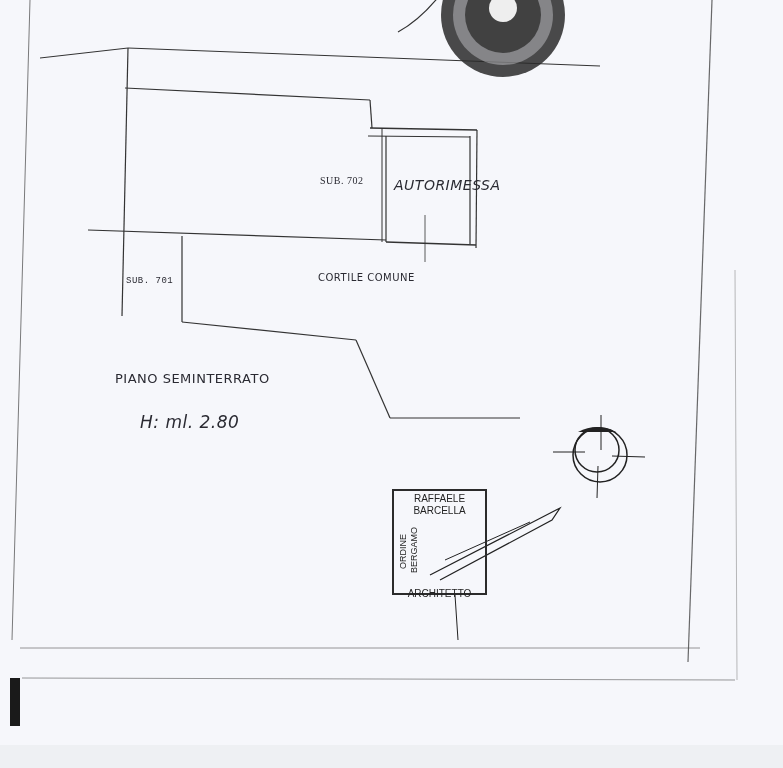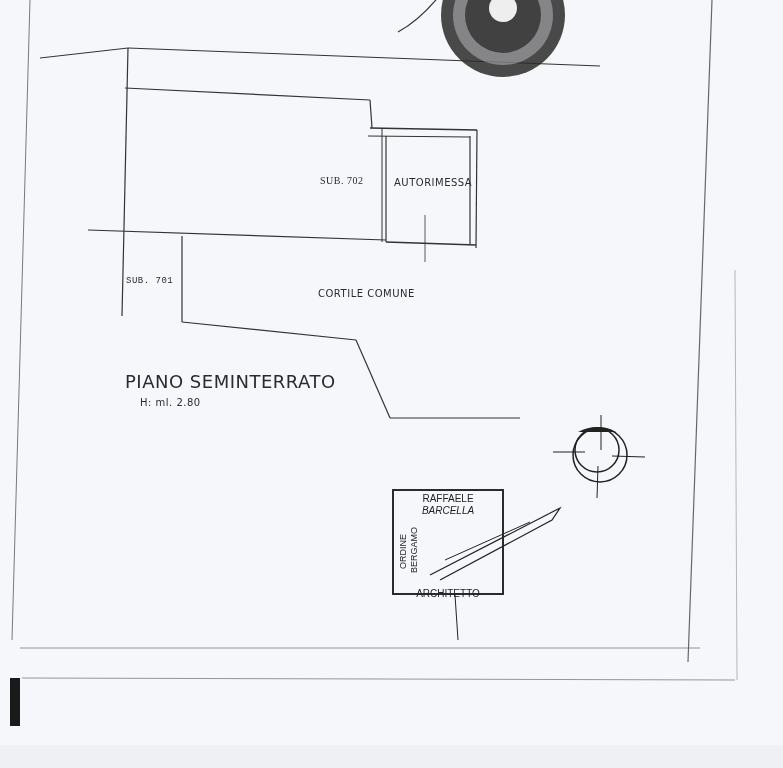--- a/index.html
+++ b/index.html
@@ -1,21 +1,21 @@
 <!DOCTYPE html>
 <html><head>
 <meta charset="utf-8">
 <style>
   html,body{margin:0;padding:0;}
   body{width:783px;height:768px;background:#f0f2f5;position:relative;overflow:hidden;font-family:"Liberation Sans",sans-serif;}
   .sheet{position:absolute;left:0;top:0;width:783px;height:745px;background:#f6f7fb;}
   .bottom-strip{position:absolute;left:0;top:745px;width:783px;height:23px;background:#eef0f3;}
   svg{position:absolute;left:0;top:0;}
   .hand{position:absolute;color:#2a2a32;font-family:"DejaVu Sans",sans-serif;letter-spacing:0.5px;white-space:nowrap;}
-  .stamp-box{position:absolute;left:392px;top:489px;width:112px;height:106px;border:2px solid #2b2b2b;box-sizing:border-box;}
+  .stamp-box{position:absolute;left:392px;top:489px;width:95px;height:106px;border:2px solid #2b2b2b;box-sizing:border-box;}
   .stamp-name{position:absolute;left:0;width:100%;text-align:center;font-size:10px;color:#222;font-family:"Liberation Sans",sans-serif;}
   .stamp-vert{position:absolute;font-size:9px;color:#222;transform:rotate(-90deg);transform-origin:left top;font-family:"Liberation Sans",sans-serif;}
 </style>
 </head>
 <body>
 
 <div class="sheet"></div>
 <div class="bottom-strip"></div>
 
 <svg width="783" height="768">
@@ -68,25 +68,25 @@
   </g>
 
   <g>
     <path d="M430 575 L560 508 L552 520 L440 580" stroke="#222" stroke-width="1.2" fill="none"></path>
     <path d="M445 560 L530 522" stroke="#222" stroke-width="1" fill="none"></path>
     <line x1="455" y1="595" x2="458" y2="640" stroke="#222" stroke-width="1"></line>
   </g>
 </svg>
 
 <div class="hand" style="left:320px;top:175px;font-size:10px;font-family:Liberation Serif, serif;">SUB. 702</div>
-<div class="hand" style="left:394px;top:177px;font-size:10px;">AUTORIMESSA</div>
+<div class="hand" style="left:394px;top:177px;font-size:14px;font-style:italic;">AUTORIMESSA</div>
 <div class="hand" style="left:126px;top:276px;font-size:9px;font-family:Liberation Mono, monospace;">SUB. 701</div>
-<div class="hand" style="left:318px;top:288px;font-size:10px;">CORTILE COMUNE</div>
-<div class="hand" style="left:125px;top:371px;font-size:18px;">PIANO SEMINTERRATO</div>
-<div class="hand" style="left:140px;top:397px;font-size:10px;">H: ml. 2.80</div>
+<div class="hand" style="left:318px;top:272px;font-size:10px;">CORTILE COMUNE</div>
+<div class="hand" style="left:115px;top:371px;font-size:13px;">PIANO SEMINTERRATO</div>
+<div class="hand" style="left:140px;top:412px;font-size:17px;font-style:italic;">H: ml. 2.80</div>
 
 <div class="stamp-box">
   <div class="stamp-name" style="top:2px;">RAFFAELE</div>
-  <div class="stamp-name" style="top:14px;font-style:italic;">BARCELLA</div>
+  <div class="stamp-name" style="top:14px;">BARCELLA</div>
   <div class="stamp-vert" style="left:4px;top:78px;">ORDINE</div>
   <div class="stamp-vert" style="left:15px;top:82px;">BERGAMO</div>
   <div class="stamp-name" style="top:97px;">ARCHITETTO</div>
 </div>
 
 </body></html>

